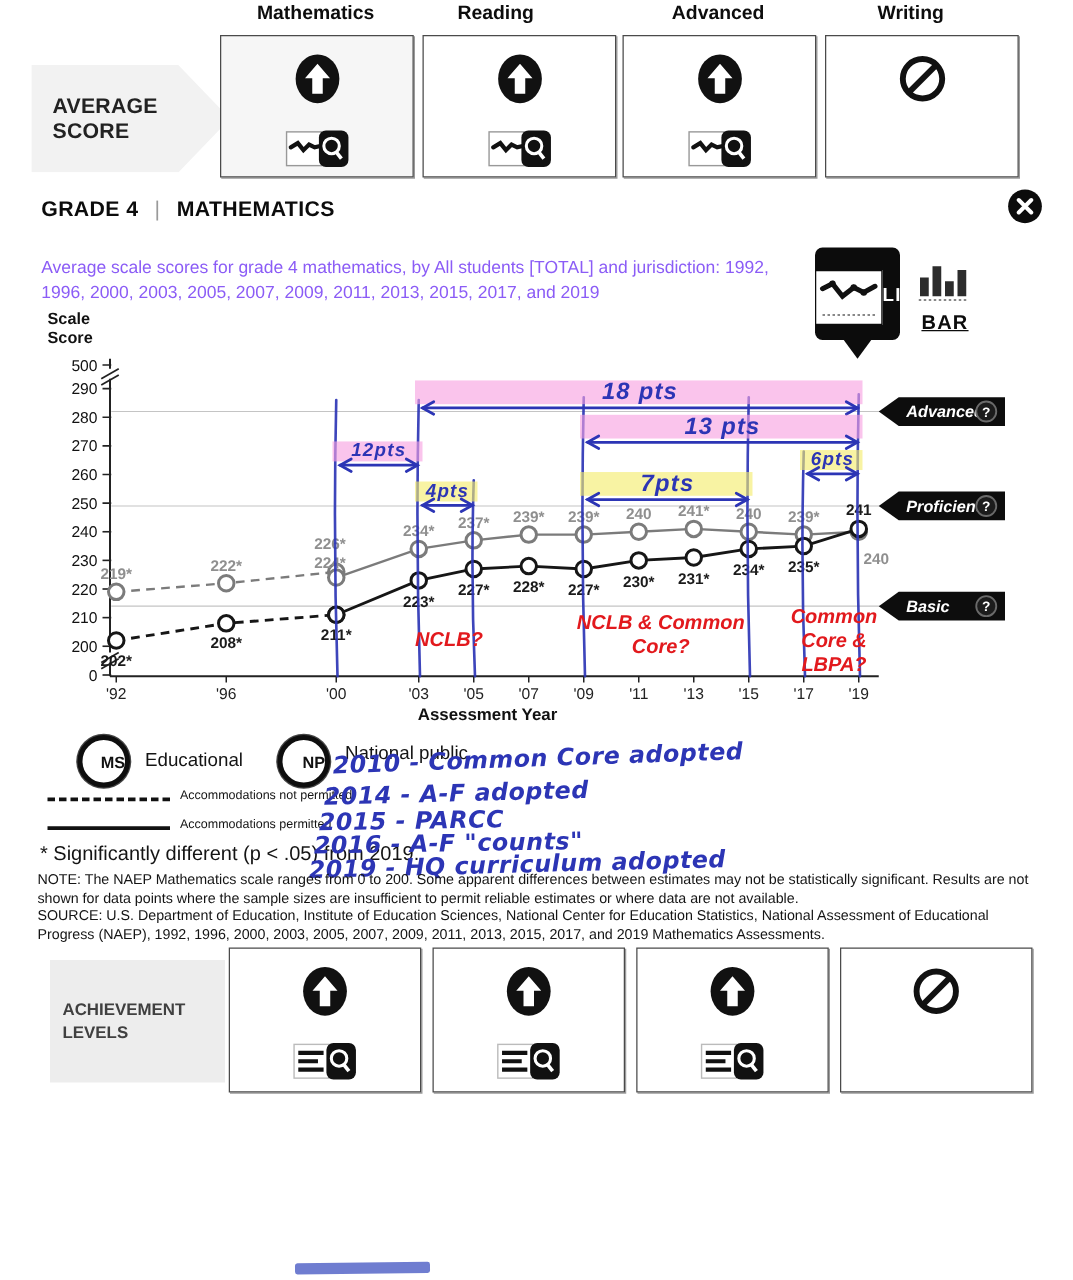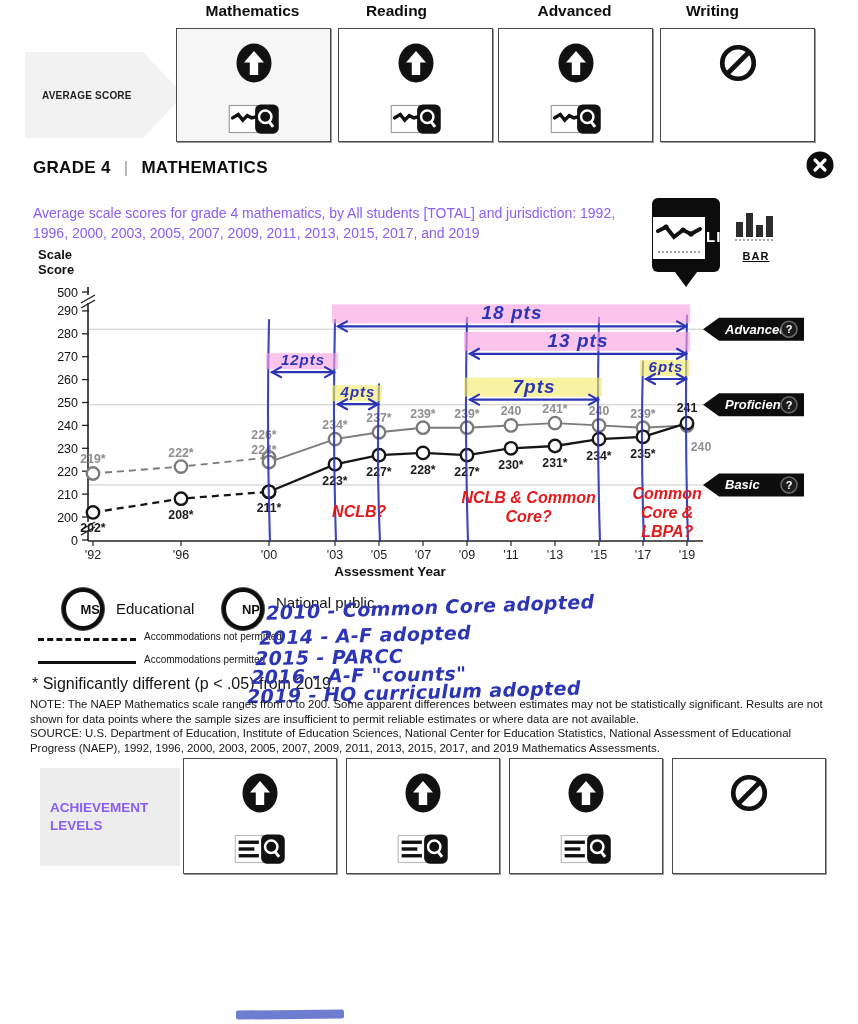--- a/index.html
+++ b/index.html
@@ -6,56 +6,56 @@
   .page{position:relative;width:858px;height:1024px;background:#fff;overflow:hidden;
         font-family:"Liberation Sans",sans-serif;color:#111}
   .abs{position:absolute}
   .subject-h{position:absolute;top:2px;width:153px;text-align:center;font-size:15.5px;font-weight:600;color:#0d0d0d}
   .card{position:absolute;background:#fff;border:1.4px solid #4a4a4a;box-shadow:1px 1px 0 #9a9a9a;
         display:flex;flex-direction:column;align-items:center}
   .ic-up{width:40px;height:44px;margin-top:12px}
   .ic-no{width:42px;height:42px;margin-top:13px}
   .ic-detail{width:52px;height:36px;margin-top:16px}
   .avg-tag{position:absolute;background:#f2f2f2;clip-path:polygon(0 0,74% 0,100% 50%,74% 100%,0 100%);
-           display:flex;align-items:center;padding-left:17px;font-size:10px;font-weight:600;color:#222;letter-spacing:.2px}
+           display:flex;align-items:center;padding-left:17px;font-size:17px;font-weight:600;color:#222;letter-spacing:.2px}
   .grade-h{position:absolute;font-size:17px;font-weight:800;letter-spacing:.3px;color:#0c0c0c}
   .grade-sep{color:#9a9a9a;font-weight:400;margin:0 13px}
   .subtitle{position:absolute;font-size:14px;line-height:1.45;color:#8b5cf6}
   .close-btn{position:absolute;width:28px;height:28px;cursor:pointer}
   .line-toggle{position:absolute;width:68px;height:74px;background:#0c0c0c;border-radius:6px;
                display:flex;flex-direction:row;align-items:center;cursor:pointer}
   .line-thumb{width:52px;height:42px;background:#fff;margin-top:6px;border:1px solid #0c0c0c}
   .line-label{color:#fff;font-size:15px;font-weight:800;letter-spacing:1px;margin-top:3px}
   .line-pointer{position:absolute;width:0;height:0;border-left:11px solid transparent;
                 border-right:11px solid transparent;border-top:15px solid #0c0c0c}
   .bar-toggle{position:absolute;display:flex;flex-direction:column;align-items:center;cursor:pointer}
-  .bar-label{font-size:11px;font-weight:800;letter-spacing:1px;color:#0c0c0c;text-decoration:underline;margin-top:6px}
+  .bar-label{font-size:16px;font-weight:800;letter-spacing:1px;color:#0c0c0c;text-decoration:underline;margin-top:6px}
   .ring{width:34px;height:34px;border:4px solid #0e0e0e;border-radius:50%;display:flex;align-items:center;
         justify-content:flex-end;font-size:13px;font-weight:700;background:#fff;box-shadow:0 0 0 1px #444}
   .lg-label{position:absolute;font-size:15px;color:#141414}
   .dash-sample{position:absolute;border-top:3.5px dashed #111}
   .solid-sample{position:absolute;border-top:3.5px solid #111}
   .ln-label{position:absolute;font-size:10px;color:#141414}
   .sig-note{position:absolute;font-size:16px;color:#141414}
   .hand{position:absolute;color:#2c35b5;font-style:italic;font-weight:600;font-size:19px;
         letter-spacing:.4px;white-space:nowrap;font-family:"DejaVu Sans",sans-serif}
   .footnote{position:absolute;font-size:11.4px;line-height:1.3;color:#141414;width:802px}
   .bottom-label{position:absolute;background:#ededed;display:flex;align-items:center;
-                padding-left:10px;font-size:13.5px;font-weight:600;line-height:1.35;color:#8b5cf6}
+                padding-left:10px;font-size:13.5px;font-weight:600;line-height:1.35;color:#404040}
   svg text{font-family:"Liberation Sans",sans-serif}
 </style>
 </head>
 <body>
 
 <div class="page">
 
   <div class="subject-h" style="left:176px">Mathematics</div>
   <div class="subject-h" style="left:320px">Reading</div>
   <div class="subject-h" style="left:498px">Advanced</div>
-  <div class="subject-h" style="left:636px">Writing</div>
+  <div class="subject-h" style="left:652px">Writing</div>
 
   <div class="avg-tag" style="left:25px;top:52px;width:142px;height:86px">AVERAGE SCORE</div>
 
   <div class="card" style="left:176px;top:28px;width:153px;height:112px;background:#f6f6f6">
     <svg class="ic-up" viewBox="0 0 40 44">
         <ellipse cx="20" cy="22" rx="17.5" ry="19.5" fill="#111"></ellipse>
         <path d="M20 10 L30 21.5 L24.2 21.5 L24.2 34 L15.8 34 L15.8 21.5 L10 21.5 Z" fill="#fff"></path>
       </svg>
     <svg class="ic-detail" viewBox="0 0 46 32">
         <rect x="1" y="4" width="25" height="24" fill="#fff" stroke="#999"></rect>

